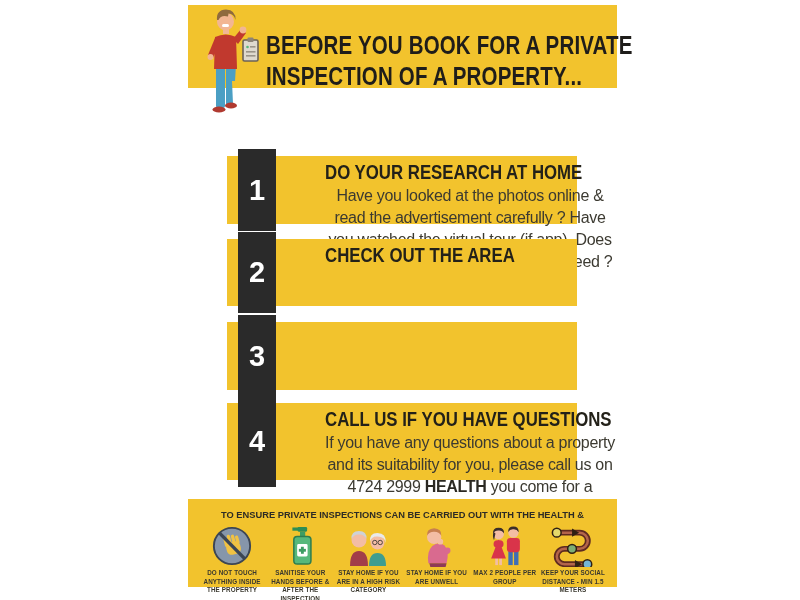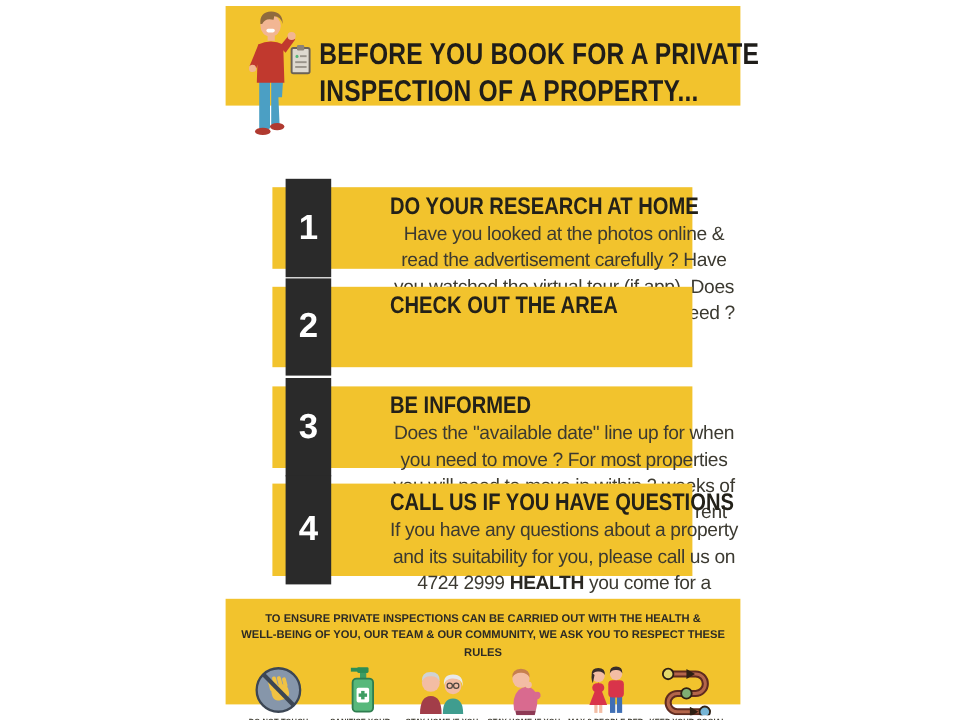--- a/index.html
+++ b/index.html
@@ -106,38 +106,33 @@
 
 <section class="step step-2">
   <div class="num-block">2</div>
   <div class="step-content">
     <h2 class="step-heading">CHECK OUT THE AREA</h2>
   </div>
 </section>
 
 <section class="step step-3">
   <div class="num-block">3</div>
-  <div class="step-content">
-    <h2 class="step-heading">BE INFORMED</h2>
-    <p class="step-body">Does the "available date" line up for when you need to move ? For most properties you will need to move in within 2 weeks of the available date. Is the advertised rent within your budget ?</p>
-  </div>
 </section>
 
 <section class="step step-4">
   <div class="num-block">4</div>
   <div class="step-content">
     <h2 class="step-heading">CALL US IF YOU HAVE QUESTIONS</h2>
     <p class="step-body"><span>If you have any questions about a property and its suitability for you, please call us on 4724 2999 </span><b>HEALTH</b><span> you come for a private inspection</span></p>
   </div>
 </section>
 
 <div class="footer">
   <div class="notice">
     <div>TO ENSURE PRIVATE INSPECTIONS CAN BE CARRIED OUT WITH THE HEALTH &amp;</div>
-    <div>WELL-BEING OF YOU, OUR TEAM &amp; OUR COMMUNITY, WE ASK YOU TO RESPECT THESE RULES</div>
   </div>
   <div class="rules">
 
     <div class="rule">
       <div class="art">
         <svg width="44" height="42" viewBox="0 0 46 44">
           <circle cx="23" cy="22" r="19" fill="#8696aa" stroke="#3c4654" stroke-width="2"></circle>
           <g transform="rotate(-15 23 22)">
             <rect x="16" y="11.5" width="3.4" height="10" rx="1.7" fill="#f0c243"></rect>
             <rect x="20.2" y="9.5" width="3.4" height="12" rx="1.7" fill="#f0c243"></rect>

